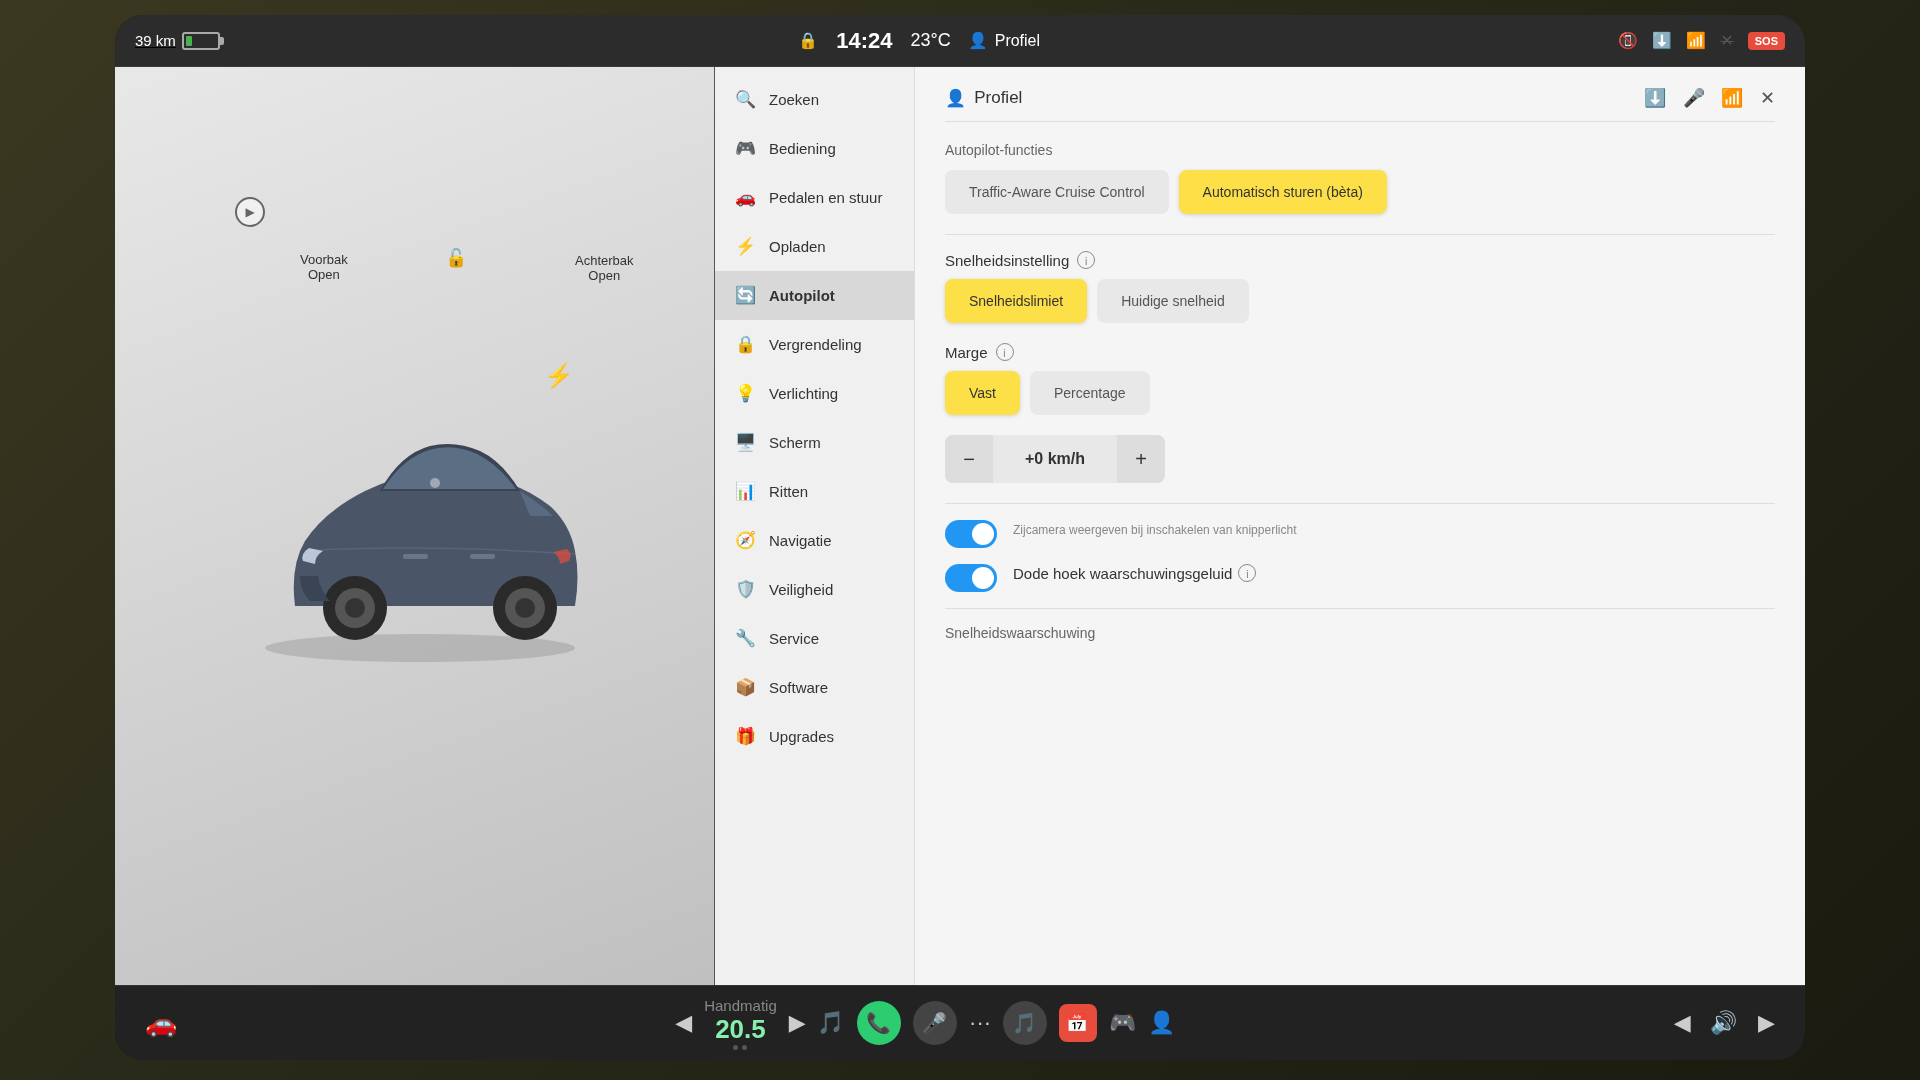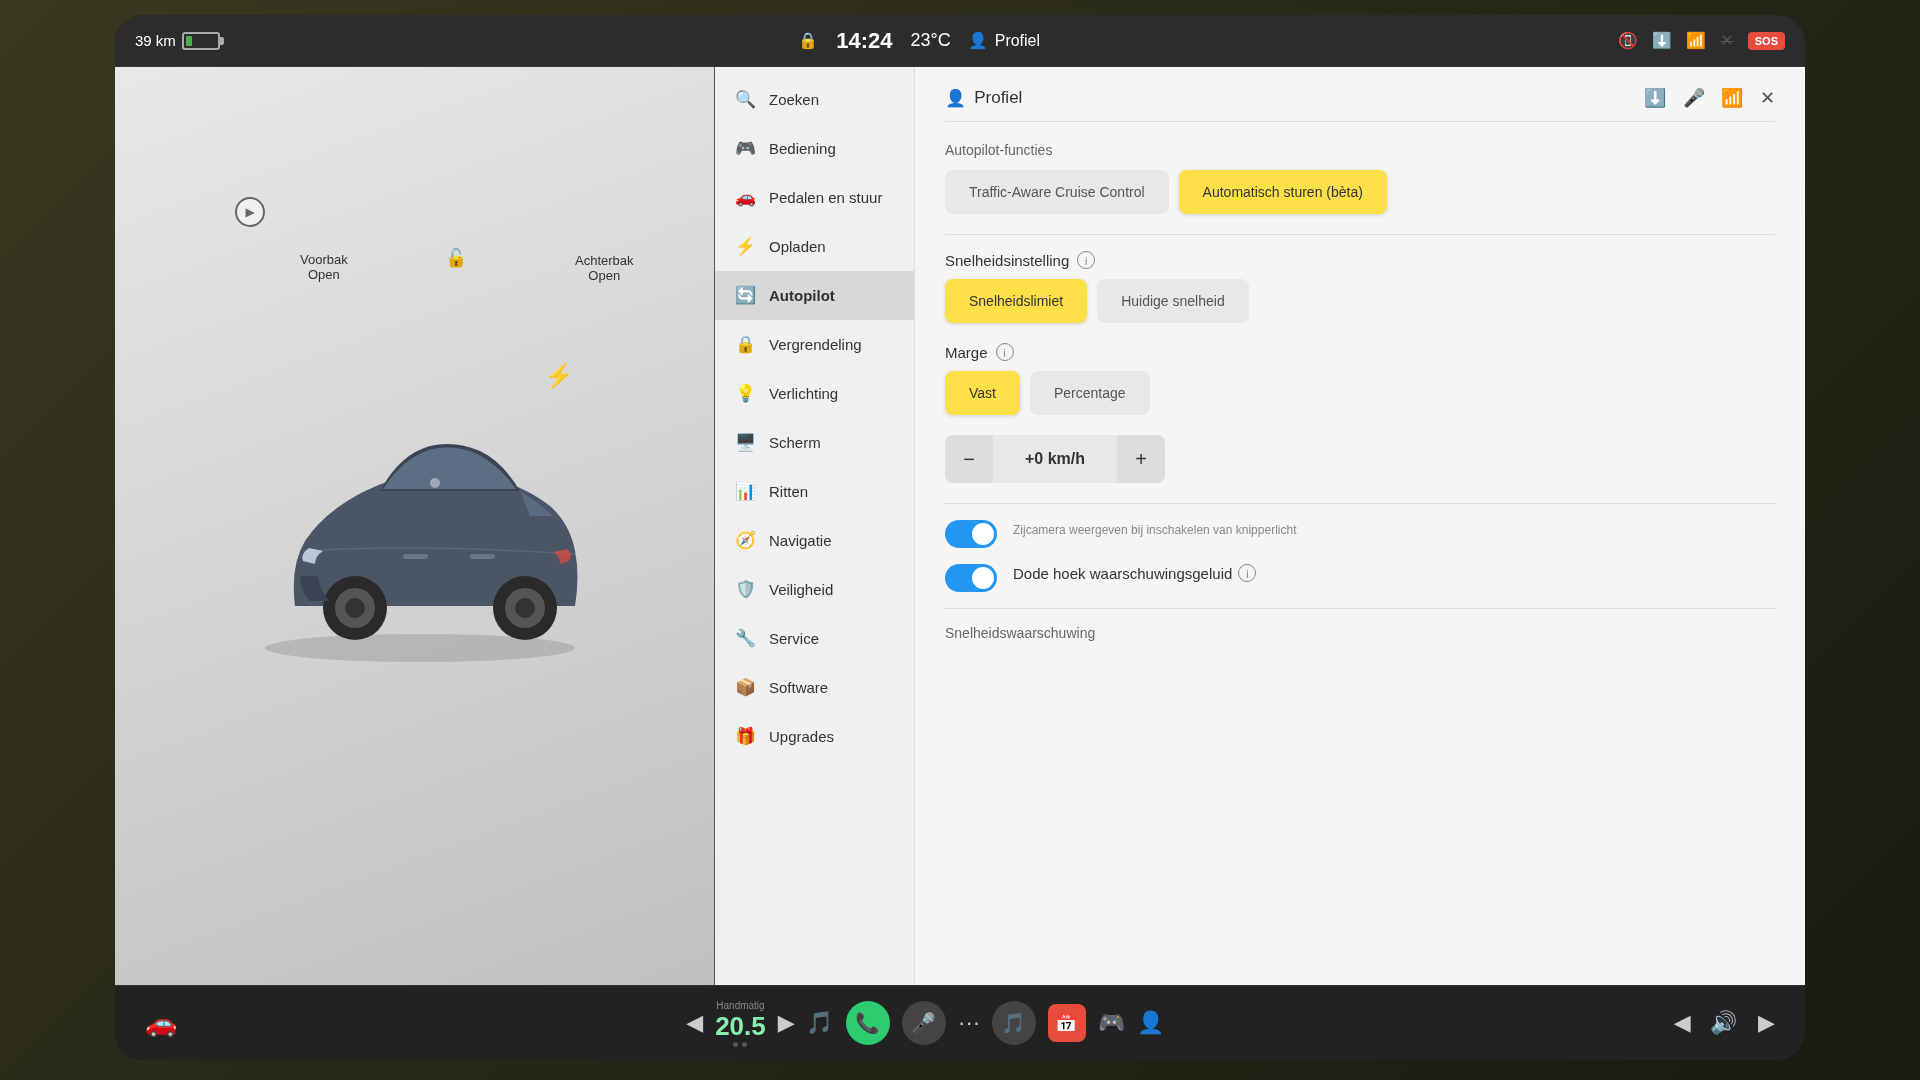--- a/index.html
+++ b/index.html
@@ -42,20 +42,21 @@
       justify-content: space-between;
       padding: 0 20px;
       flex-shrink: 0;
       border-bottom: 1px solid #3a3a3a;
     }
 
     .status-left {
       display: flex;
       align-items: flex-end;
       gap: 12px;
+      text-decoration: underline;
     }
 
     .battery-info {
       display: flex;
       align-items: center;
       gap: 6px;
       color: #fff;
       font-size: 15px;
       font-weight: 500;
     }
@@ -523,21 +524,21 @@
     }
 
     .temp-control {
       display: flex;
       flex-direction: column;
       align-items: center;
       color: #ccc;
     }
 
     .temp-label {
-      font-size: 10px;
+      font-size: 15px;
       color: #888;
     }
 
     .temp-value {
       font-size: 26px;
       font-weight: 600;
       color: #86efac;
     }
 
     .temp-nav {

